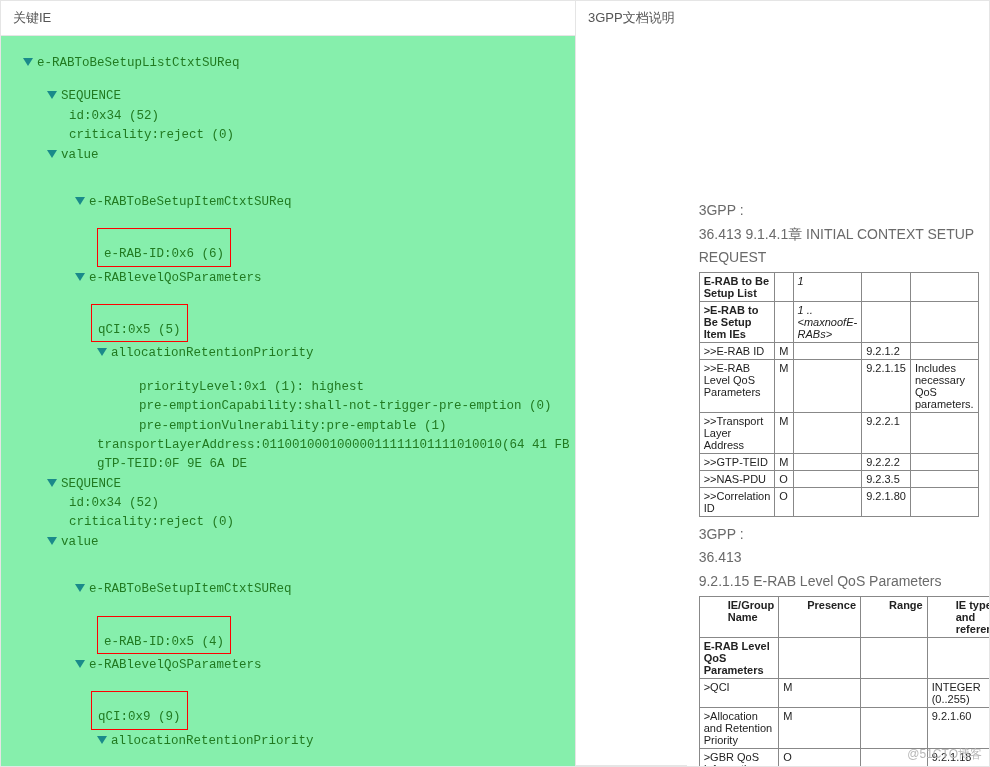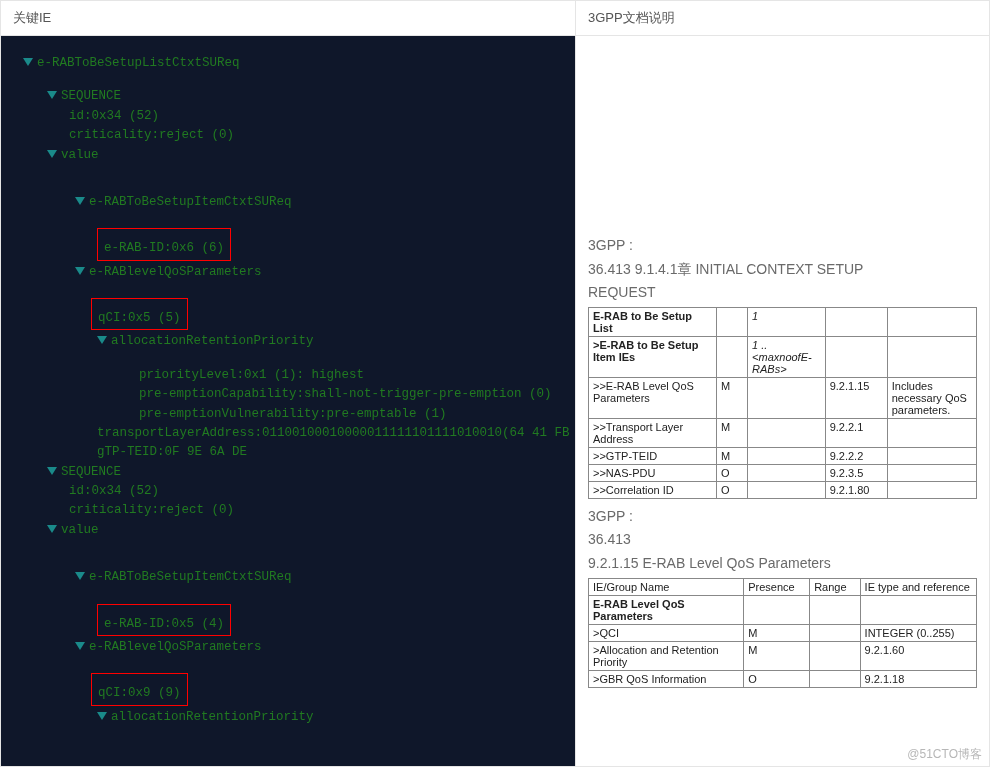--- a/index.html
+++ b/index.html
@@ -17,32 +17,32 @@
   }
   .pane-left {
     width: 575px;
     border-right: 1px solid #e5e5e5;
     display: flex;
     flex-direction: column;
   }
   .pane-right {
     flex: 1;
     display: flex;
-    flex-direction: column;
+    flex-direction: row;
   }
   .pane-header {
     padding: 8px 12px;
     border-bottom: 1px solid #e5e5e5;
     font-size: 13px;
     color: #555;
     background: #fff;
   }
   .pane-body-left {
     flex: 1;
-    background: #0f172a;
+    background: #86efac;
     padding: 18px 10px 10px 10px;
     font-family: "Courier New", monospace;
     font-size: 12.5px;
     color: #217a21;
     overflow: hidden;
     line-height: 1.55;
   }
   .pane-body-right {
     flex: 1;
     padding: 10px 12px 6px 12px;
@@ -59,42 +59,42 @@
     margin-right: 4px;
     vertical-align: 0px;
   }
   .ind1 { margin-left: 12px; }
   .ind2 { margin-left: 36px; }
   .ind3 { margin-left: 58px; }
   .ind4 { margin-left: 64px; }
   .ind5 { margin-left: 86px; }
   .ind6 { margin-left: 80px; }
   .ind7 { margin-left: 128px; }
-  .boxed-wrap { display: inline-block; border: 1px solid #ff0000; padding: 10px 6px 1px 6px; margin: 2px 0; font-family: Liberation Mono, monospace; }
+  .boxed-wrap { display: inline-block; border: 1px solid #ff0000; padding: 16px 6px 1px 6px; margin: 2px 0; font-family: Liberation Mono, monospace; }
   .row { white-space: pre; }
   .gap-md { height: 14px; }
   .gap-lg { height: 28px; }
 
   .pane-body-right .blank-top { height: 190px; }
   .r-line { margin-bottom: 4px; line-height: 1.4; }
   table.spec {
     border-collapse: collapse;
     width: 100%;
     font-size: 11px;
     color: #222;
     margin-top: 2px;
     margin-bottom: 8px;
   }
   table.spec td, table.spec th {
     border: 1px solid #888;
     padding: 2px 4px;
     vertical-align: top;
     text-align: left;
   }
-  table.spec th { font-weight: normal; background: #fff; }
+  table.spec th { font-weight: bold; background: #fff; padding-left: 28px; }
   table.spec .ic { font-style: italic; }
   .watermark {
     position: fixed;
     bottom: 4px;
     right: 8px;
     font-size: 12px;
     color: #b7b7b7;
     text-align: center;
   }
 </style>
@@ -175,20 +175,27 @@
               <td></td>
               <td class="ic">1</td>
               <td></td>
               <td></td>
             </tr>
         <tr>
               <td><b>&gt;E-RAB to Be Setup Item IEs</b></td>
               <td></td>
               <td><span class="ic">1 ..</span><br><span class="ic">&lt;maxnoofE-RABs&gt;</span></td>
               <td></td>
+              <td></td>
+            </tr>
+        <tr>
+              <td>&gt;&gt;E-RAB ID</td>
+              <td>M</td>
+              <td></td>
+              <td>9.2.1.2</td>
               <td></td>
             </tr>
         <tr>
               <td>&gt;&gt;E-RAB Level QoS Parameters</td>
               <td>M</td>
               <td></td>
               <td>9.2.1.15</td>
               <td>Includes necessary QoS parameters.</td>
             </tr>
         <tr>

